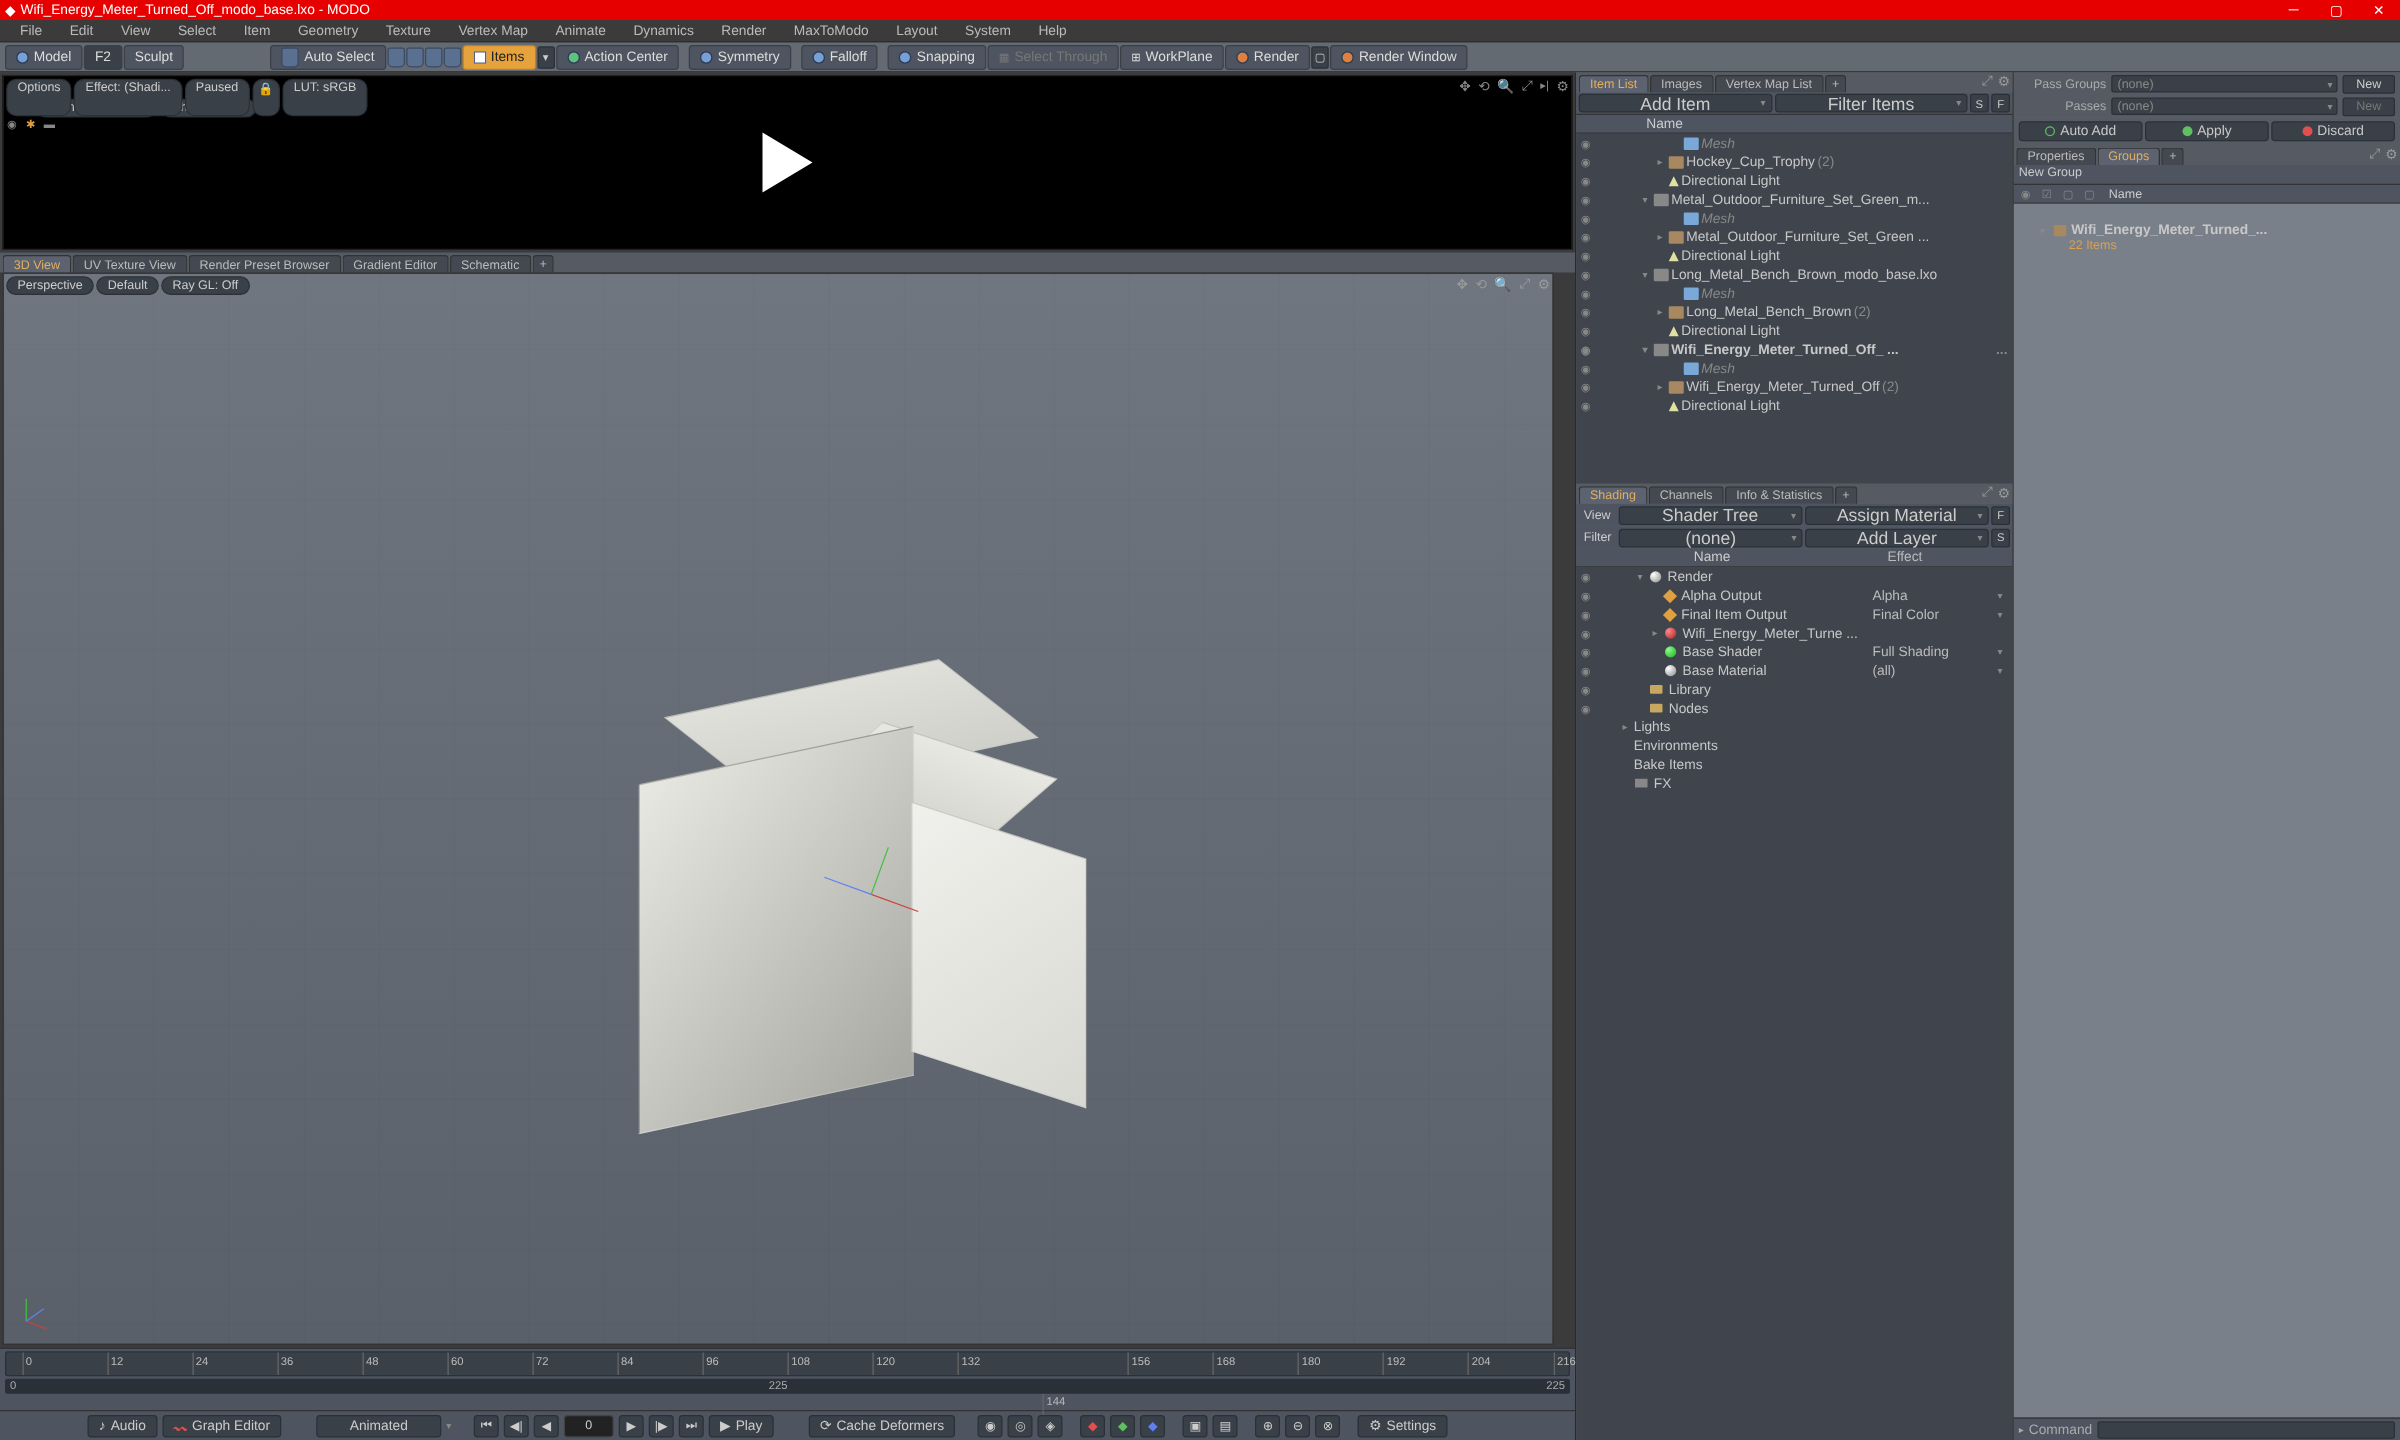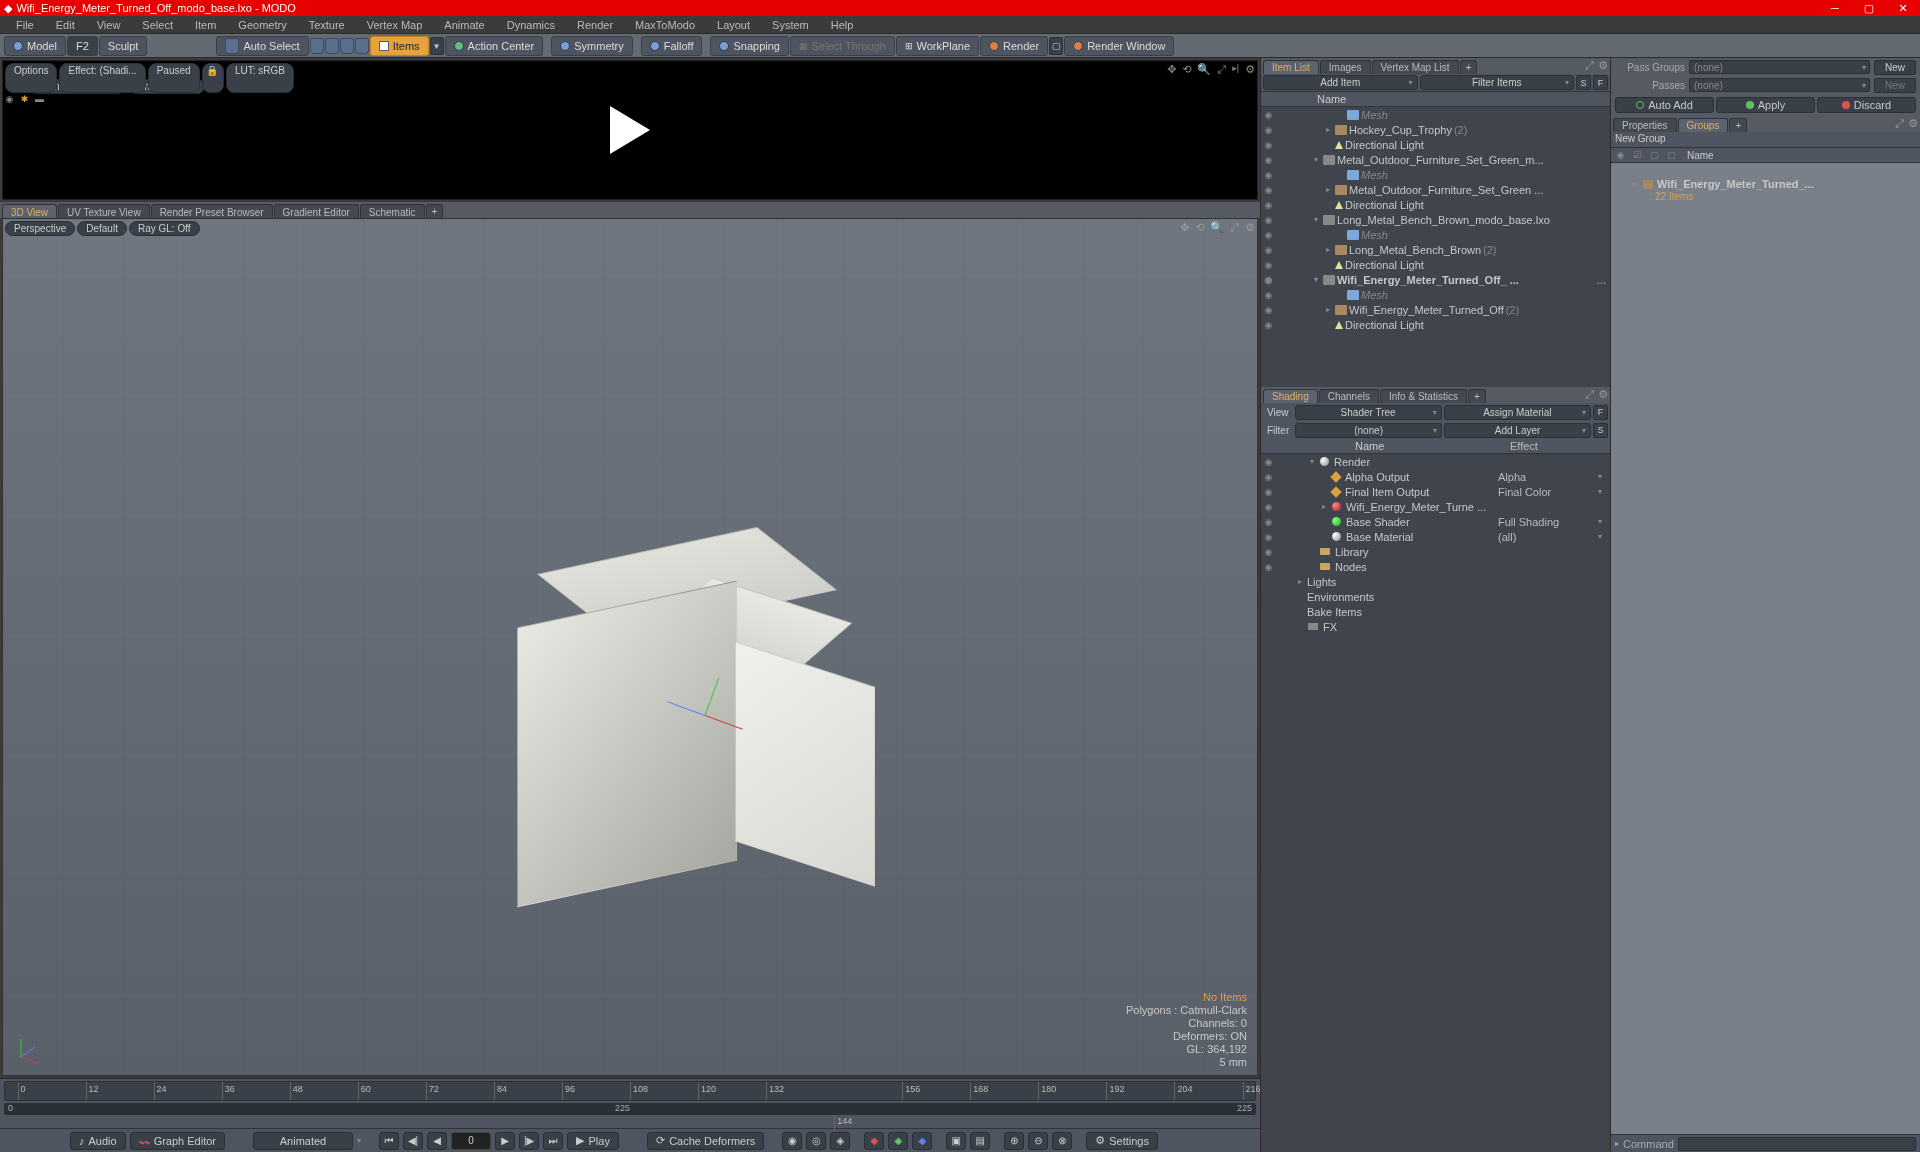--- a/index.html
+++ b/index.html
@@ -36,21 +36,21 @@
 .preview-sub { position: absolute; top: 18px; left: 26px; display: flex; gap: 4px; }
 .play-icon { position: absolute; left: 50%; top: 50%; transform: translate(-50%, -50%); width: 0; height: 0; border-left: 40px solid #fff; border-top: 24px solid transparent; border-bottom: 24px solid transparent; }
 
 
 .vtabs { height: 16px; background: #555a63; display: flex; align-items: stretch; gap: 0; padding-left: 2px; padding-top: 2px; }
 .vtab { padding: 2px 8px; background: #444850; border-radius: 3px 3px 0 0; margin-right: 1px; font-size: 10px; color: #bbb; cursor: pointer; border: 1px solid #333; border-bottom: none; }
 .vtab.active { background: #5c6270; color: #e0b060; }
 .vtab.plus { padding: 1px 5px; }
 
 
-.viewport { flex: 1; background: linear-gradient(#70767f, #5a6069); position: relative; margin: 0 2px 2px 2px; border: 1px solid #333; }
+.viewport { flex: 1; background: linear-gradient(#70767f, #5a6069); position: relative; margin: 0 17px 2px 2px; border: 1px solid #333; }
 .vp-header { position: absolute; top: 2px; left: 2px; display: flex; gap: 2px; }
 .vp-header-r { position: absolute; top: 2px; right: 2px; display: flex; gap: 6px; color: #999; font-size: 12px; }
 .vp-info { position: absolute; bottom: 6px; right: 10px; text-align: right; color: #c8c8c8; font-size: 10px; line-height: 13px; }
 .vp-info .orange { color: #e6a23c; }
 .axiswidget { position: absolute; bottom: 10px; left: 10px; width: 30px; height: 30px; }
 .grid-floor { position: absolute; inset: 0; background-image: linear-gradient(rgba(0,0,0,0.06) 1px, transparent 1px), linear-gradient(90deg, rgba(0,0,0,0.06) 1px, transparent 1px); background-size: 60px 60px; opacity: 0.4; }
 
 
 .model { position: absolute; left: 41%; top: 45%; transform: translate(-50%,-50%); }
 .model div { position: absolute; background: linear-gradient(135deg,#e8e8e3,#c8c8c3,#a8a8a3); border: 1px solid rgba(0,0,0,0.1); }
@@ -78,21 +78,21 @@
 .num-field { width: 40px; height: 18px; background: #222; border: 1px solid #444; border-radius: 3px; color: #ccc; text-align: center; font-size: 10px; }
 
 
 .ptabs { height: 16px; display: flex; padding: 2px 2px 0 2px; background: #555a63; gap: 1px; position: relative; }
 .ptab { padding: 1px 8px; background: #444850; border-radius: 3px 3px 0 0; font-size: 10px; color: #bbb; cursor: pointer; border: 1px solid #333; border-bottom: none; }
 .ptab.active { background: #5c6270; color: #e0b060; }
 .ptab.plus { padding: 1px 5px; }
 .panel-icons { position: absolute; right: 2px; top: 1px; display: flex; gap: 4px; color: #999; font-size: 11px; }
 
 .panelbar { height: 18px; background: #4e5460; display: flex; align-items: center; padding: 0 2px; gap: 2px; border-bottom: 1px solid #333; }
-.dropdown { flex: 1; height: 15px; background: #3a4048; border: 1px solid #2a3038; border-radius: 3px; display: flex; align-items: center; justify-content: center; font-size: 10px; color: #ccc; position: relative; cursor: pointer; }
+.dropdown { flex: 1; height: 15px; background: #3a4048; border: 1px solid #2a3038; border-radius: 3px; display: flex; align-items: center; justify-content: center; font-size: 14px; color: #ccc; position: relative; cursor: pointer; }
 .dropdown::after { content: "▾"; position: absolute; right: 4px; font-size: 8px; color: #888; }
 .sq { width: 15px; height: 15px; background: #3a4048; border: 1px solid #2a3038; border-radius: 2px; display: flex; align-items: center; justify-content: center; font-size: 9px; color: #ccc; cursor: pointer; }
 
 .tree { flex: 1; background: #3f444d; overflow: auto; font-size: 10px; }
 .tree-header { height: 15px; background: #4e5460; display: flex; align-items: center; padding-left: 36px; color: #ccc; border-bottom: 1px solid #333; }
 .tree-row { height: 15px; display: flex; align-items: center; padding-left: 0; cursor: pointer; }
 .tree-row.bold { font-weight: bold; }
 .eye-col { width: 15px; display: flex; justify-content: center; color: #888; font-size: 9px; }
 .tree-indent { display: inline-block; }
 .tree-toggle { width: 10px; display: inline-block; text-align: center; color: #888; font-size: 8px; }
@@ -291,28 +291,20 @@
       <div class="model">
         <div class="top1"></div>
           <div class="top2"></div>
         <div class="body1"></div>
           <div class="body2"></div>
       </div>
       <div class="gizmo">
         <div class="ax x"></div>
           <div class="ax y"></div>
           <div class="ax z"></div>
-      </div>
-      <div class="vp-info">
-        <div class="orange">No Items</div>
-        <div>Polygons : Catmull-Clark</div>
-        <div>Channels: 0</div>
-        <div>Deformers: ON</div>
-        <div>GL: 364,192</div>
-        <div>5 mm</div>
       </div>
       <div class="axiswidget">
         <svg width="30" height="30">
             <line x1="8" y1="22" x2="24" y2="28" stroke="#d04040"></line>
             <line x1="8" y1="22" x2="8" y2="4" stroke="#40c040"></line>
             <line x1="8" y1="22" x2="22" y2="12" stroke="#6080f0"></line>
           </svg>
       </div>
     </div>
 

